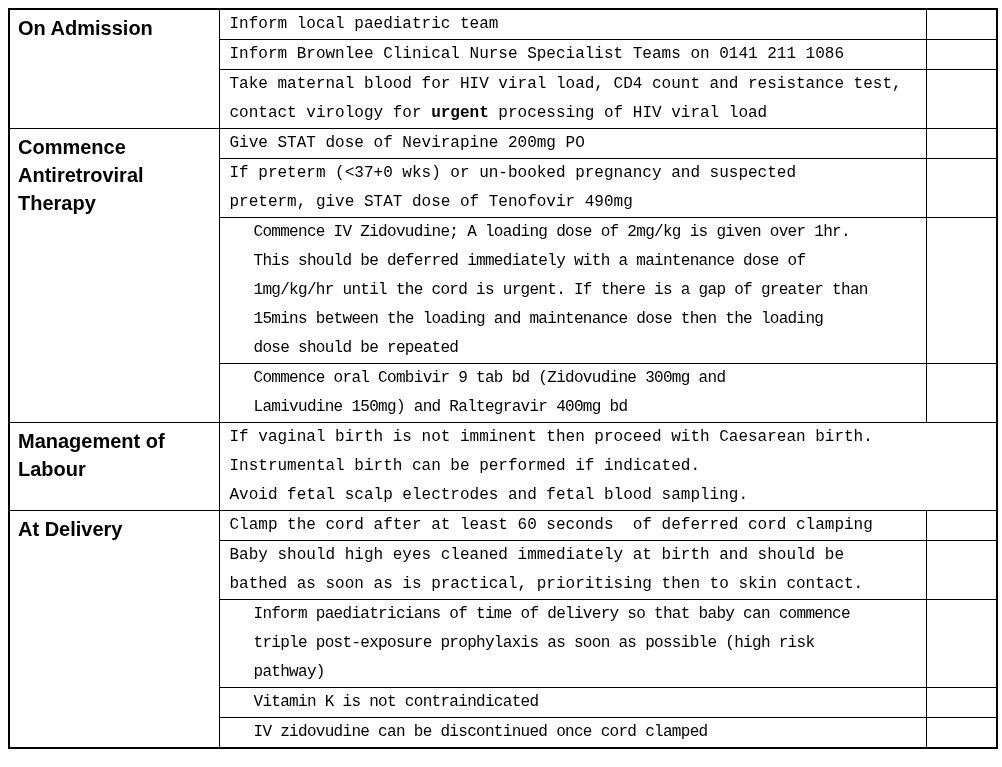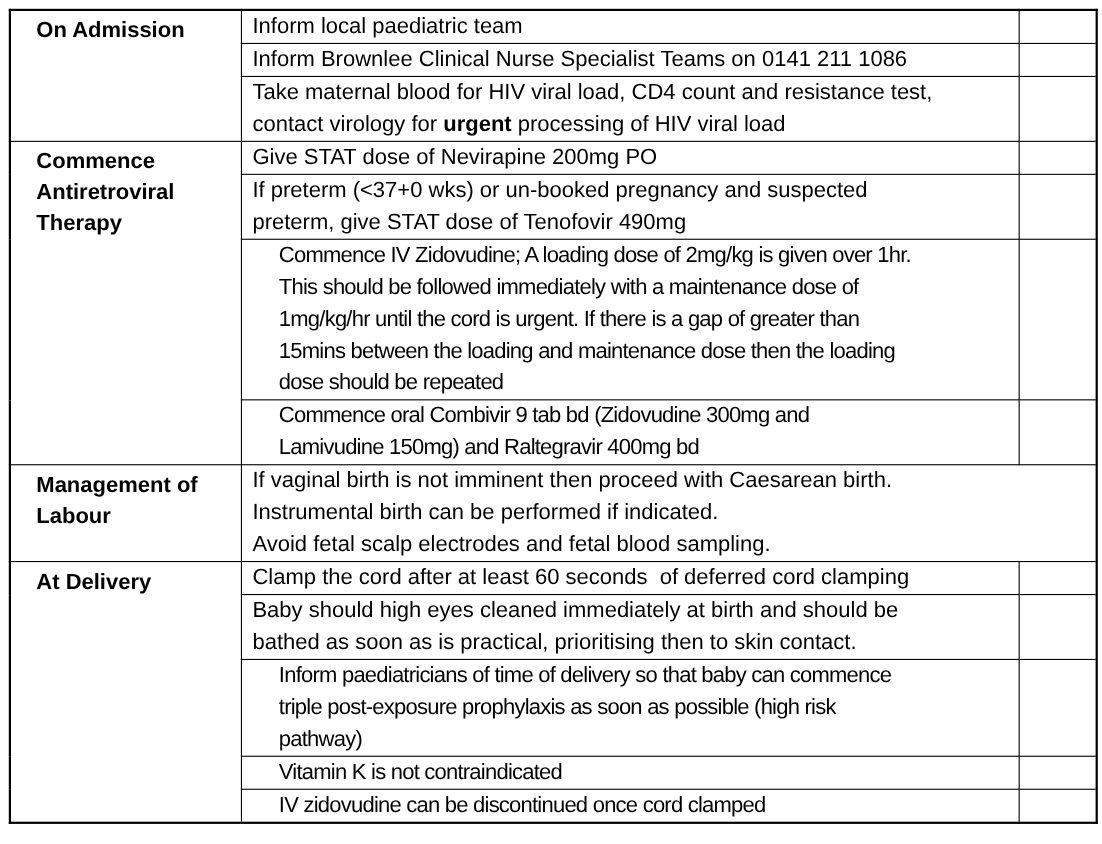--- a/index.html
+++ b/index.html
@@ -25,26 +25,27 @@
   }
   table.checklist td {
     border: 1.5px solid #000000;
     vertical-align: top;
     overflow: hidden;
   }
   .stage-cell {
     font-weight: bold;
     font-size: 20px;
     line-height: 28px;
-    padding: 4px 10px 0 23px;
+    padding: 4px 10px 0 8px;
   }
   .action-cell {
-    font-size: 20px;
+    font-size: 16px;
     line-height: 29px;
     padding: 0 8px 0 10px;
+    font-family: Liberation Mono, monospace;
   }
   .action-cell .line {
     white-space: pre-wrap;
   }
   .action-cell.condensed {
     letter-spacing: -0.7px;
     line-height: 29px;
     padding-left: 34px;
   }
   .bold { font-weight: bold; margin-top: 44px; }
@@ -93,21 +94,21 @@
         <tr>
           <td class="action-cell">
             <div class="line"><span>If preterm (&lt;37+0 wks) or un-booked pregnancy and suspected</span></div>
             <div class="line"><span>preterm, give STAT dose of Tenofovir 490mg</span></div>
           </td>
           <td class="check-cell"></td>
         </tr>
         <tr>
           <td class="action-cell condensed">
             <div class="line"><span>Commence IV Zidovudine; A loading dose of 2mg/kg is given over 1hr.</span></div>
-            <div class="line"><span>This should be followed immediately with a maintenance dose of</span></div>
+            <div class="line"><span>This should be deferred immediately with a maintenance dose of</span></div>
             <div class="line"><span>1mg/kg/hr until the cord is urgent. If there is a gap of greater than</span></div>
             <div class="line"><span>15mins between the loading and maintenance dose then the loading</span></div>
             <div class="line"><span>dose should be repeated</span></div>
           </td>
           <td class="check-cell"></td>
         </tr>
         <tr>
           <td class="action-cell condensed">
             <div class="line"><span>Commence oral Combivir 9 tab bd (Zidovudine 300mg and</span></div>
             <div class="line"><span>Lamivudine 150mg) and Raltegravir 400mg bd</span></div>

